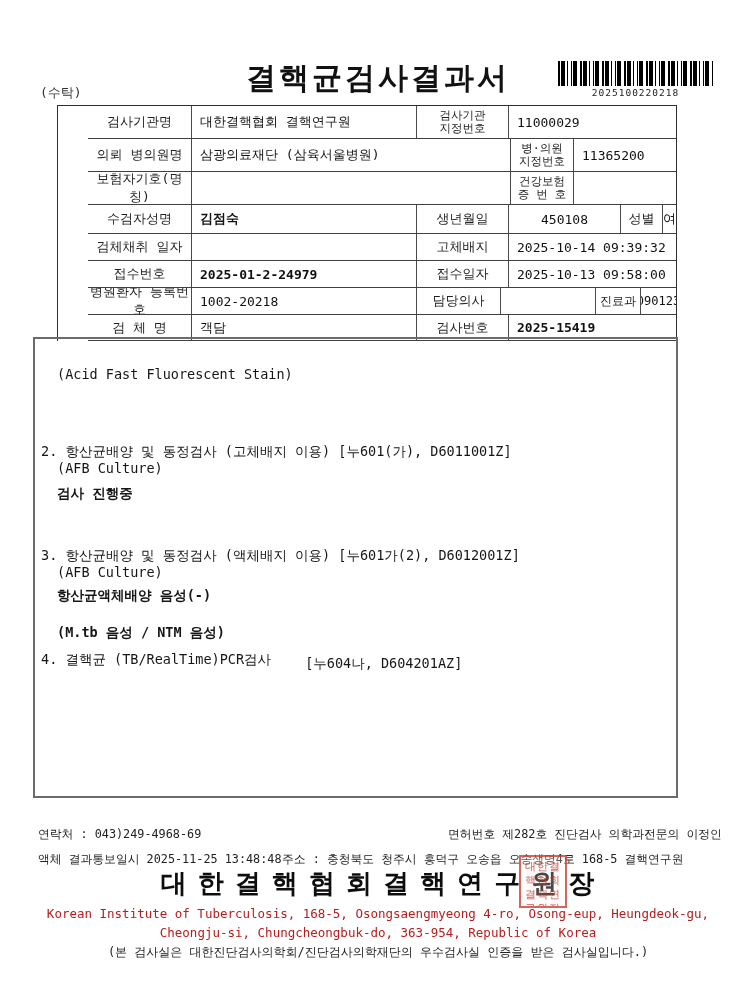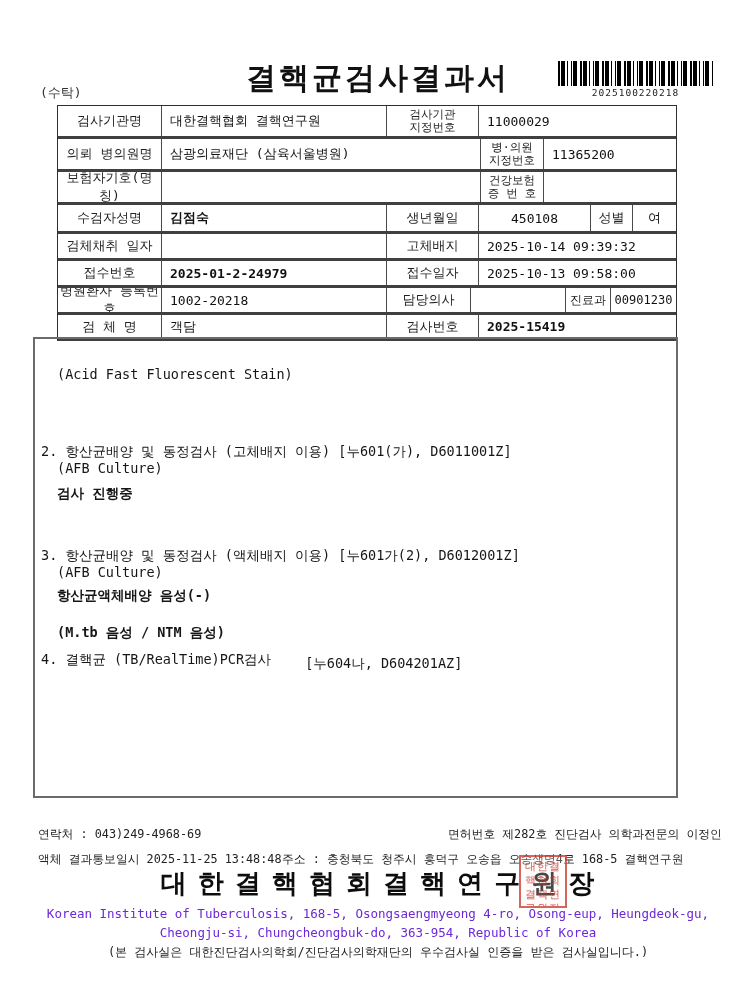--- a/index.html
+++ b/index.html
@@ -23,21 +23,21 @@
     height:25px; width:155px;
     background:repeating-linear-gradient(90deg,
       #000 0 2px, #fff 2px 3px, #000 3px 7px, #fff 7px 9px,
       #000 9px 10px, #fff 10px 13px, #000 13px 14px, #fff 14px 15px,
       #000 15px 19px, #fff 19px 22px);
   }
   .barcode-num { text-align:center; font-size:9.5px; letter-spacing:1px; color:#222; margin-top:1px; }
 
   
   .info-table { left:57px; top:105px; width:620px; border:1px solid #2e2e2e; border-bottom:none; }
-  .trow { display:flex; border-bottom:3px solid #404040; }
+  .trow { display:flex; border-bottom:1px solid #404040;margin-left:30px; }
   .tc { border-right:1px solid #4a4a4a; display:flex; align-items:center; overflow:hidden; }
   .tc:last-child { border-right:none;text-align:right; }
   .tc.lab { justify-content:center; text-align:center; font-size:13px; color:#222; }
   .tc.lab2 { justify-content:center; text-align:center; font-size:11.5px; line-height:13px; white-space:pre-line; color:#222; }
   .tc.val { padding-left:8px; font-size:13px; color:#111; }
   .tc.ctr { justify-content:center; padding-left:0; }
   .bold { font-weight:bold; }
 
   
   .result-box { left:33px; top:337px; width:645px; height:461px; border:2px solid #6b6b6b; }
@@ -45,21 +45,21 @@
   .res { font-weight:bold; }
   .shift { position:relative; top:4px; margin-left:26px; }
 
   
   .foot { font-size:11.8px; color:#222; white-space:nowrap; }
   .org-title {
     left:0; right:0; top:866px; text-align:center;
     font-family:"DejaVu Serif","Liberation Serif",serif;
     font-size:26px; font-weight:bold; color:#0d0d0d; letter-spacing:1px;
   }
-  .eng-line { left:0; right:0; text-align:center; font-size:12.5px; color:#6d28d9; }
+  .eng-line { left:0; right:0; text-align:center; font-size:12.5px; color:#b91c1c; }
   .kr-note { left:0; right:0; top:944px; text-align:center; font-size:12px; color:#222; }
 
   .seal {
     left:519px; top:855px; width:48px; height:53px;
     border:2.5px solid rgba(198,52,43,0.75);
     color:rgba(198,52,43,0.8);
     font-size:11px; line-height:14px; letter-spacing:1px;
     padding:3px 2px 0 4px; overflow:hidden; word-break:break-all;
     background:rgba(255,245,244,0.25);
   }

